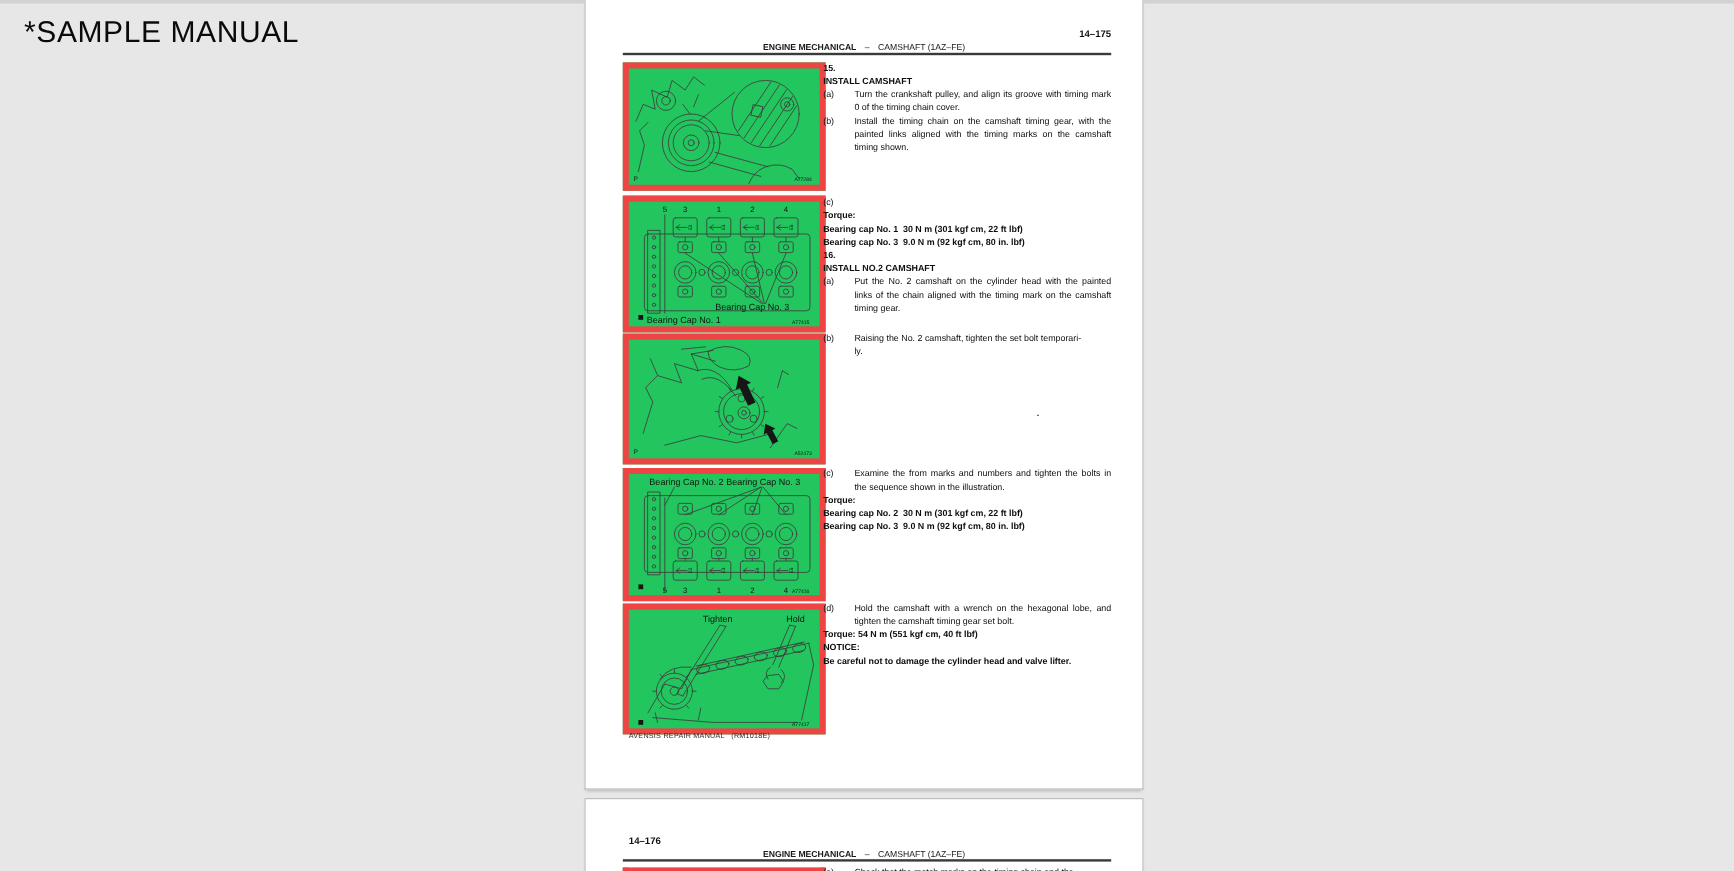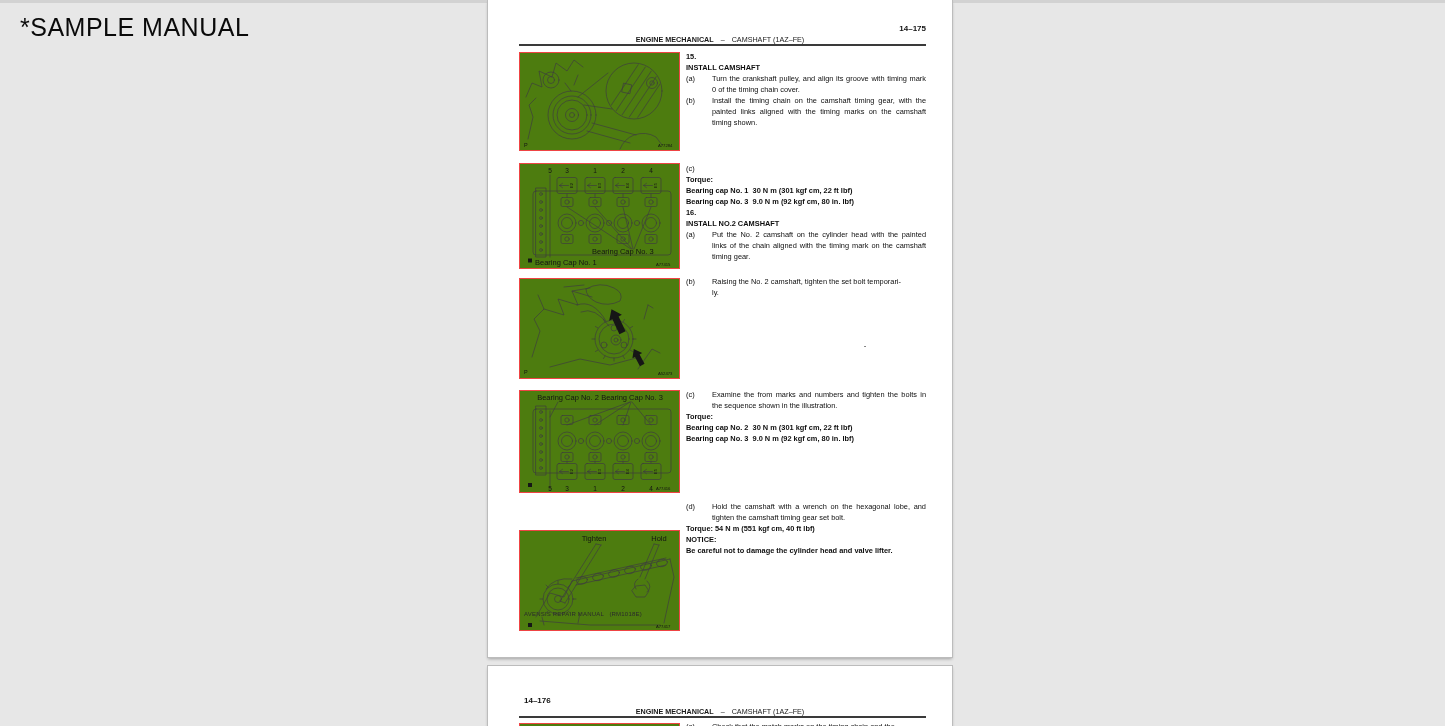--- a/index.html
+++ b/index.html
@@ -12,23 +12,23 @@
   #page2{top:665px;height:120px;border-top:1px solid #bcbcbc;}
   .pageno{position:absolute;font-size:8px;font-weight:bold;color:#111;}
   #page1 .pageno{top:24px;right:26px;}
   #page2 .pageno{top:30px;left:36px;}
   .hdr{position:absolute;left:0;right:0;display:flex;justify-content:center;align-items:baseline;
        gap:7px;font-size:7.2px;color:#181818;}
   #page1 .hdr{top:35px;} #page2 .hdr{top:41px;}
   .hdr .sec{font-weight:bold;}
   .rule{position:absolute;left:31px;right:26px;height:2px;background:#3a3a3a;}
   #page1 .rule{top:44px;} #page2 .rule{top:50px;}
-  .fig{position:absolute;left:31px;width:159px;border:1px solid #ef4444;background:#4d7c0f;}
+  .fig{position:absolute;left:31px;width:159px;border:5px solid #ef4444;background:#22c55e;}
   #fig1{top:52px;height:97px;} #fig2{top:163px;height:104px;} #fig3{top:278px;height:99px;}
-  #fig4{top:390px;height:101px;} #fig5{top:503px;height:99px;margin-top:27px;} #fig6{top:57px;height:60px;border-bottom:none;}
+  #fig4{top:390px;height:101px;} #fig5{top:503px;height:99px;} #fig6{top:57px;height:60px;border-bottom:none;}
   .fig svg{display:block;width:100%;height:100%;}
   .ln{stroke:#3d3d3d;fill:none;stroke-width:.7;stroke-linecap:round;stroke-linejoin:round;}
   .fill{fill:#161616;stroke:none;}
   .fig text{font-family:"Liberation Sans",sans-serif;fill:#141414;}
   .figtxt{font-size:7.5px;} .fignum{font-size:6.5px;} .figid{font-size:4.2px;fill:#555;}
   .figP{font-size:5.5px;} .stamp{font-size:4px;}
   .block{position:absolute;left:198px;width:240px;font-size:7.4px;line-height:11px;color:#0e0e0e;}
   #b1{top:51px;} #b2{top:163px;} #b3{top:276px;} #b4{top:389px;} #b5{top:501px;}
   #b6{top:55px;}
   .tr{display:flex;align-items:flex-start;}

